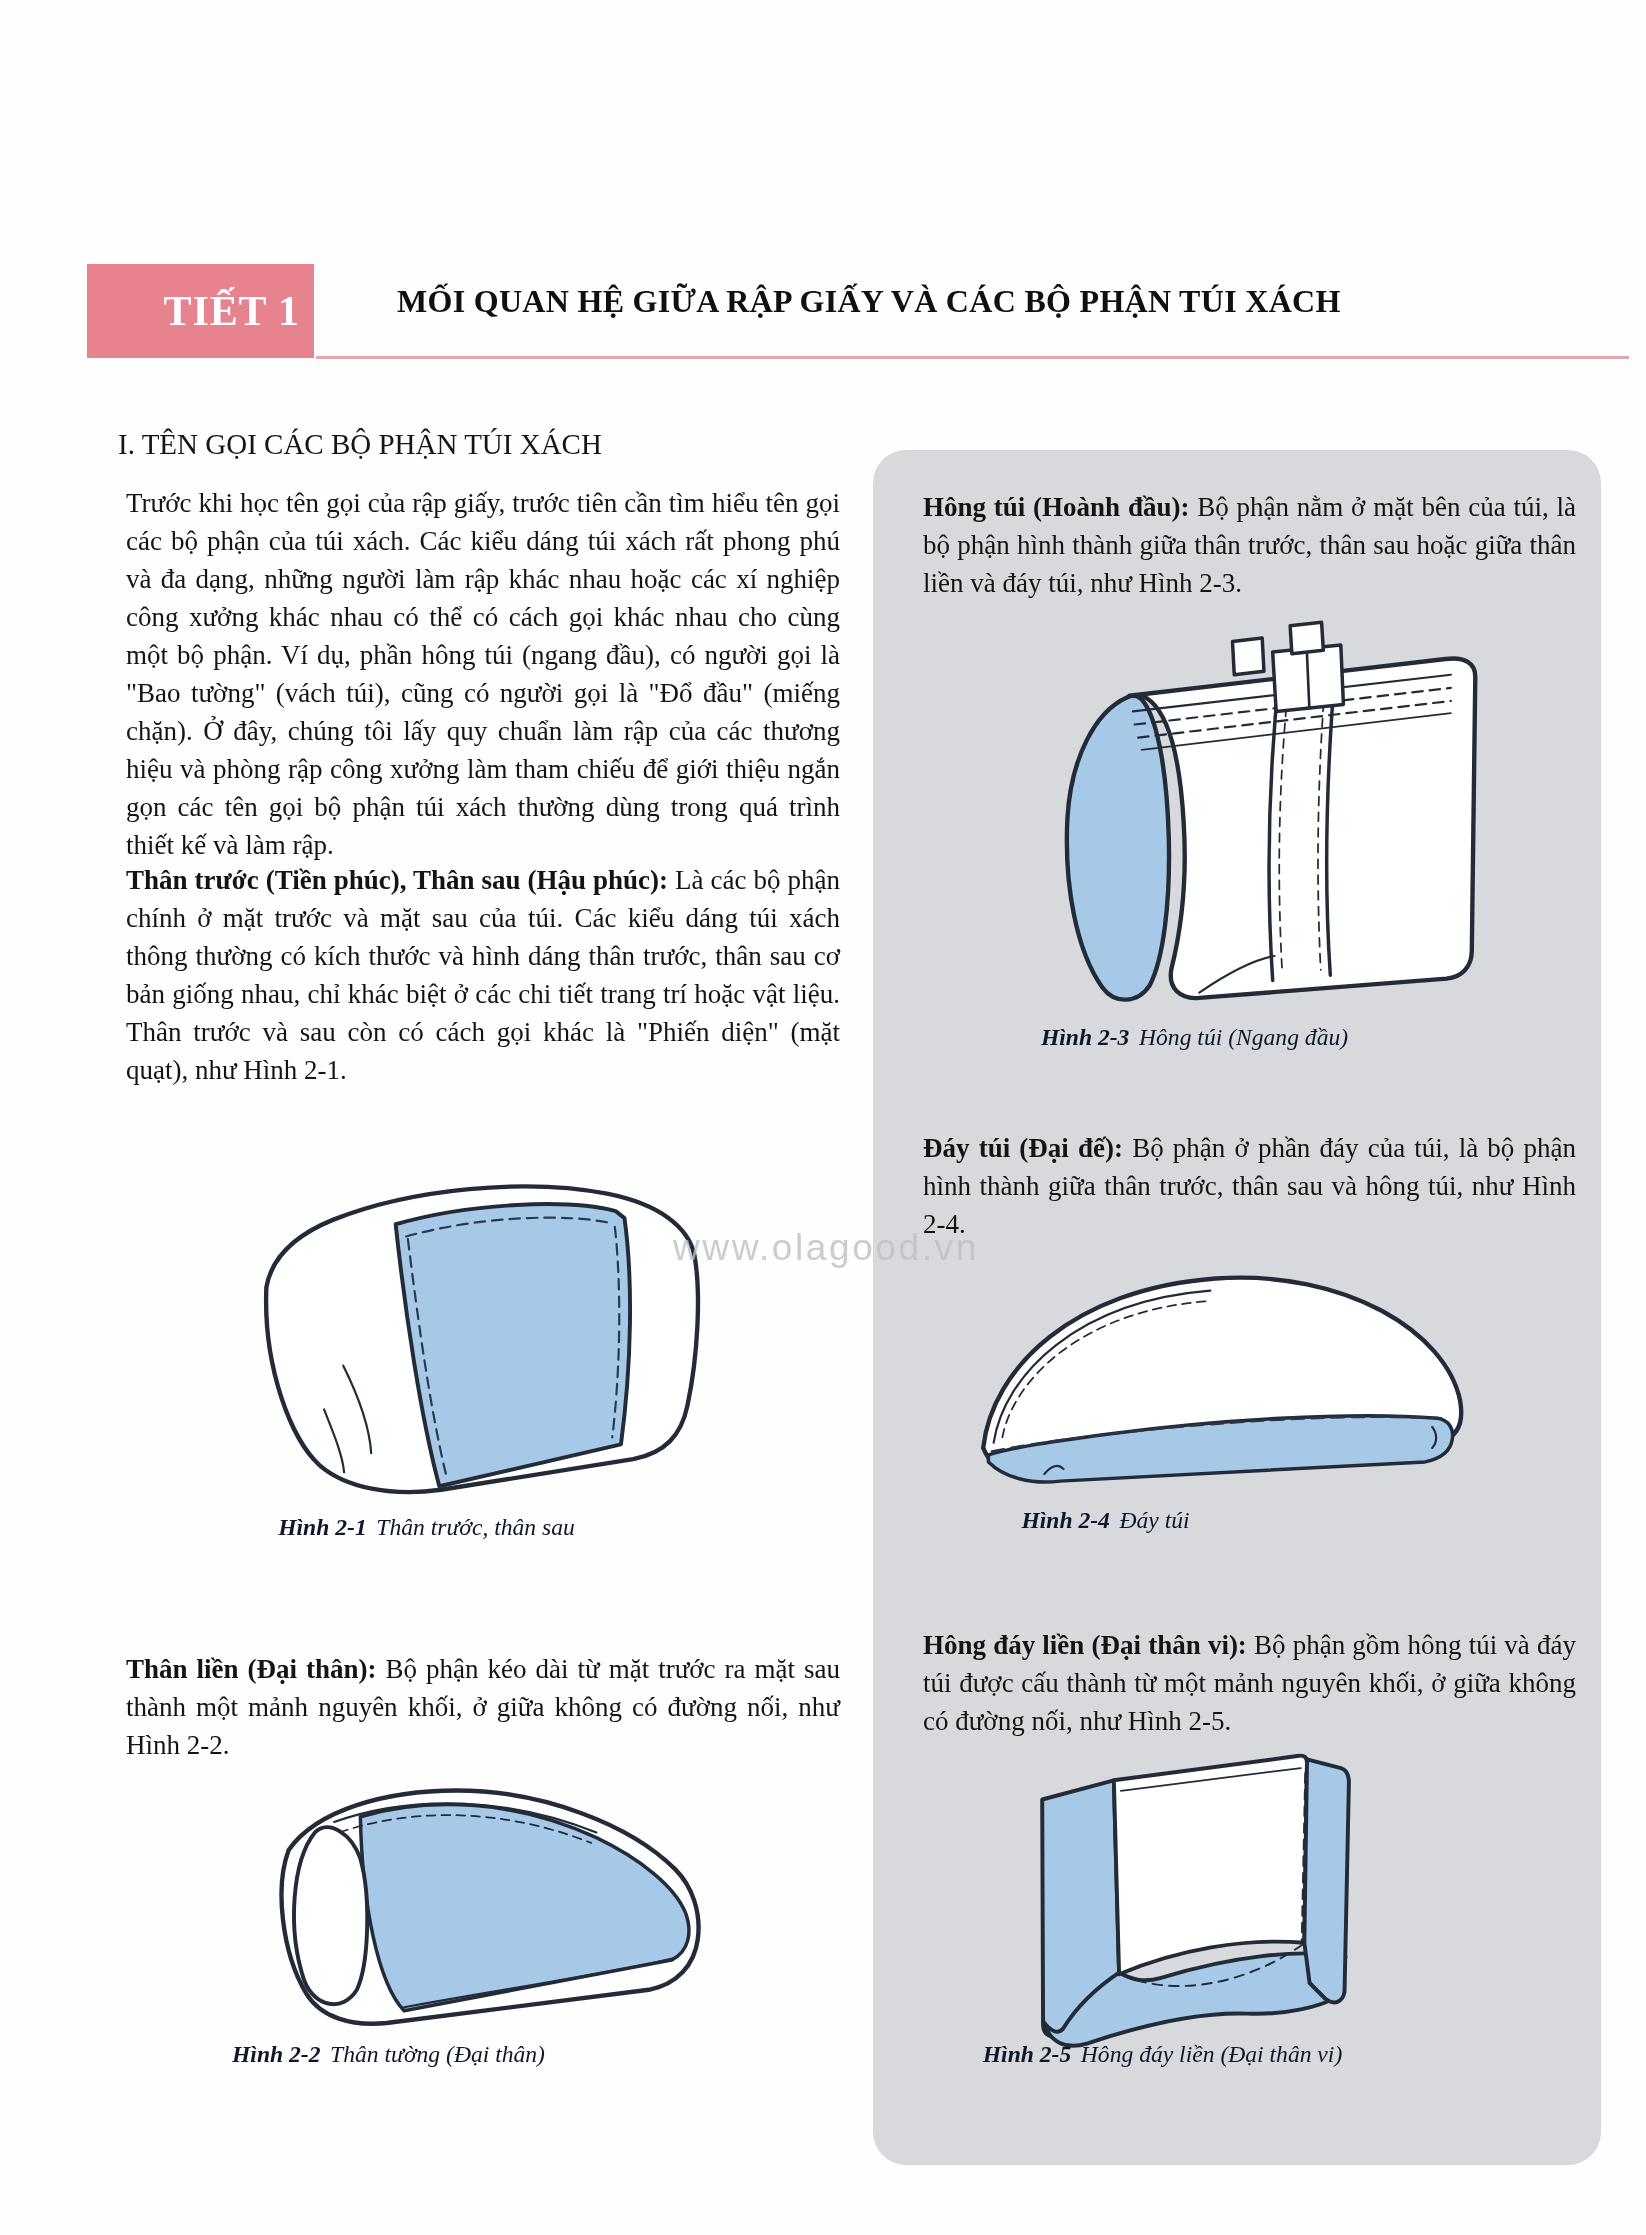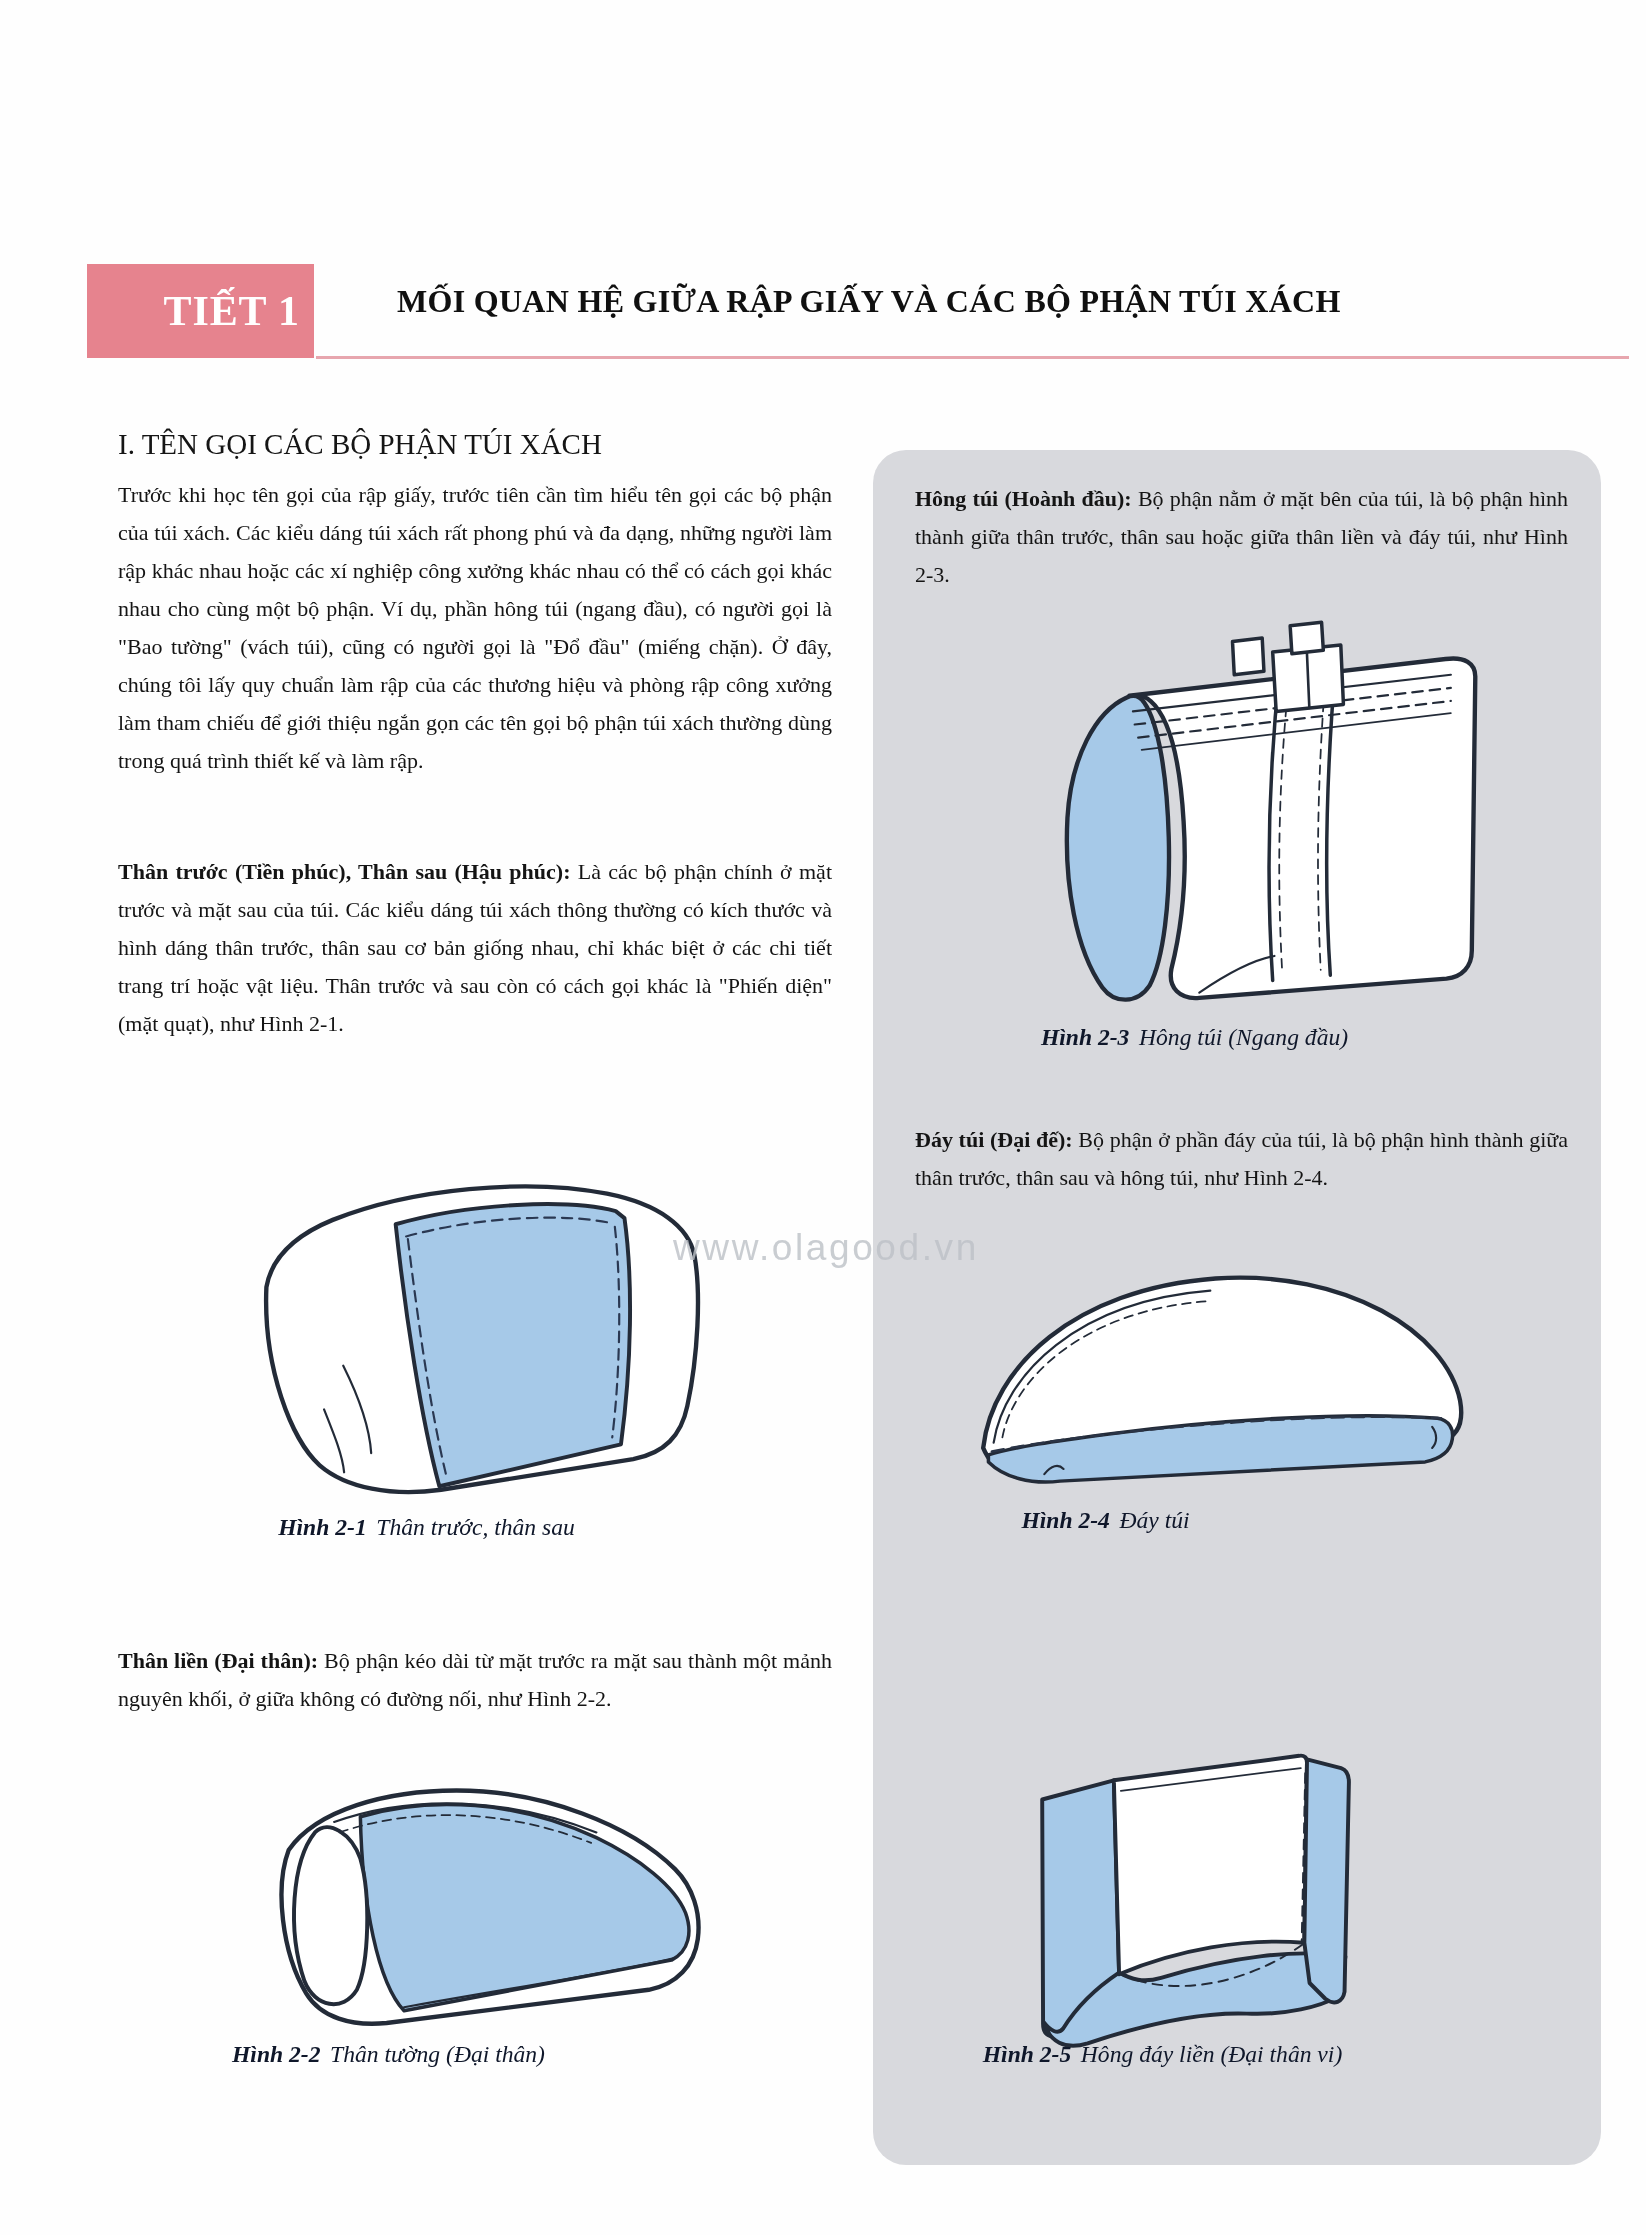--- a/index.html
+++ b/index.html
@@ -21,21 +21,21 @@
     font-size:32px;font-weight:bold;color:#101010;letter-spacing:0.3px;white-space:nowrap;
   }
   .header-rule{
     position:absolute;left:316px;top:356px;width:1313px;height:2.6px;background:#e7a6ae;
   }
   
   .lc-heading{
     position:absolute;left:118px;top:428px;margin:0;font-size:29px;font-weight:normal;white-space:nowrap;text-align:right;
   }
   .para{
-    position:absolute;margin:0;font-size:22px;line-height:38px;text-align:justify;color:#141414;
+    position:absolute;margin:8px;font-size:27px;line-height:38px;text-align:justify;color:#141414;
   }
   .para b{font-weight:bold;}
   .p-intro{left:118px;top:476px;width:714px;}
   .p-thantruoc{left:118px;top:853px;width:714px;}
   .p-thanlien{left:118px;top:1642px;width:714px;}
   .p-hongtui{left:915px;top:480px;width:653px;}
   .p-daytui{left:915px;top:1121px;width:653px;}
   .p-hongdaylien{left:915px;top:1618px;width:653px;}
   
   .right-panel{
@@ -171,20 +171,24 @@
         <path stroke-width="2" stroke-dasharray="10 7" d="M68,218 C80,152 160,72 304,62"></path>
         <path stroke-width="2.5" d="M116,260 C124,250 132,248 138,254"></path>
         <path stroke-width="2.5" d="M560,206 C566,214 566,224 560,230"></path>
       </g>
     </svg>
   </figure>
   <figcaption class="cap cap24">
     <span class="cap-label">Hình 2-4</span><span class="cap-text">Đáy túi</span>
   </figcaption>
 
+  <p class="para p-hongdaylien">
+    <b>Hông đáy liền (Đại thân vi):</b>
+    <span>Bộ phận gồm hông túi và đáy túi được cấu thành từ một mảnh nguyên khối, ở giữa không có đường nối, như Hình 2-5.</span>
+  </p>
 
   <figure class="f25">
     <svg class="fig-svg" width="367" height="306" viewBox="0 0 420 350">
       <g fill="none" stroke="#232b38" stroke-linejoin="round" stroke-linecap="round">
         <path fill="#a6c9e8" stroke-width="4.5" d="M38,60 L120,38 L126,260 C102,276 78,298 62,324 C52,337 39,331 39,317 Z"></path>
         <path fill="#a6c9e8" stroke-width="4.5" d="M40,315 C46,337 64,347 90,339 C150,319 216,303 272,305 C318,307 356,297 378,285 L385,240 C332,230 254,240 174,264 C154,270 140,266 126,258 C102,274 78,296 62,322 C56,330 47,324 40,315 Z"></path>
         <path fill="#ffffff" stroke-width="4.5" d="M120,38 L332,10 C338,9 341,12 341,18 L338,224 C270,218 192,232 126,260 Z"></path>
         <path fill="#a6c9e8" stroke-width="4.5" d="M341,14 L380,24 C386,26 389,32 389,40 L384,280 C382,292 372,296 362,288 L344,270 L338,224 L341,18 Z"></path>
         <path stroke-width="2" d="M128,50 L334,24"></path>
         <path stroke-width="2.2" stroke-dasharray="11 8" d="M339,30 L335,222"></path>

